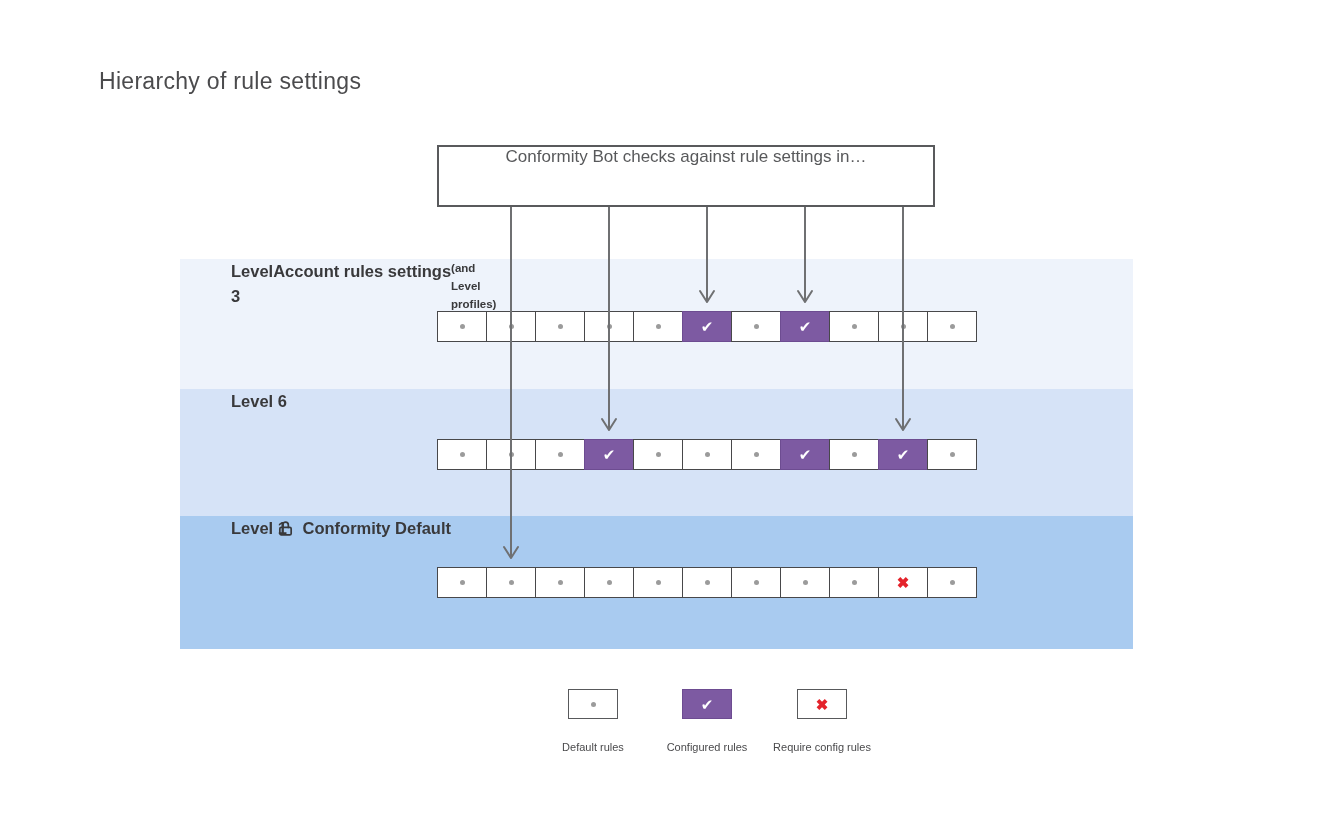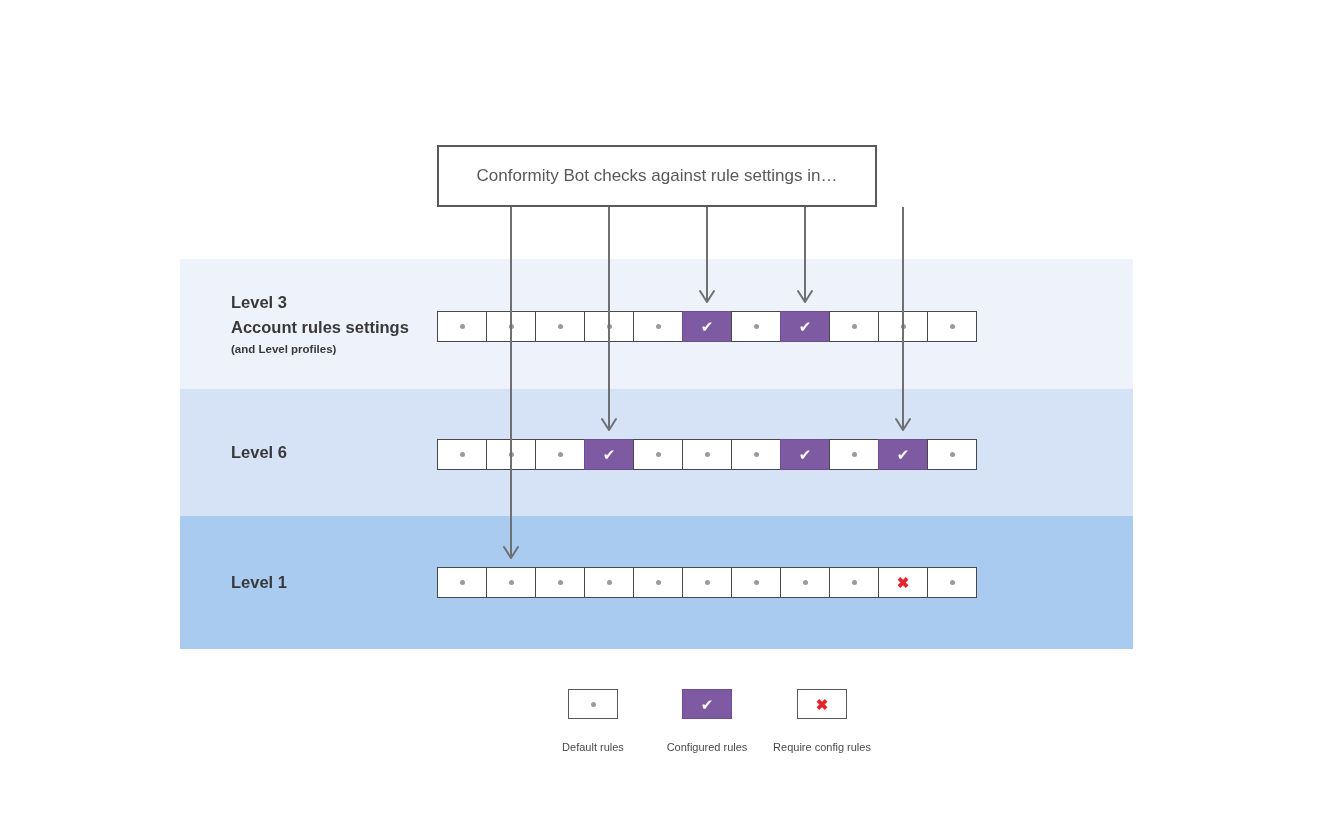--- a/index.html
+++ b/index.html
@@ -6,29 +6,29 @@
   body{
     width:1344px;height:840px;background:#ffffff;position:relative;overflow:hidden;
     font-family:"Liberation Sans",sans-serif;
   }
   #diagram{position:absolute;inset:0;}
   .page-title{
     position:absolute;left:99px;top:68px;font-size:23px;color:#4b4b4d;
     letter-spacing:.3px;font-weight:normal;margin:0;
   }
   .banner{
-    position:absolute;left:437px;top:145px;width:440px;height:62px;
+    position:absolute;left:437px;top:145px;width:498px;height:62px;
     border:2px solid #595a5c;background:#fff;box-sizing:border-box;
-    display:flex;align-items:center;justify-content:center;z-index:2;
+    display:flex;justify-content:center;z-index:2;
   }
   .banner-label{font-size:17px;color:#58595b;}
   .band{position:absolute;left:180px;width:953px;}
   .level-label{
-    position:absolute;left:231px;width:220px;display:flex;flex-direction:column;
-    justify-content:center;color:#39393b;z-index:2;
+    position:absolute;left:231px;width:220px;display:flex;flex-direction:row;
+    justify-content:space-between;color:#39393b;z-index:2;
   }
   .lv-title{font-weight:bold;font-size:16.5px;line-height:25px;}
   .lv-name{font-weight:bold;font-size:16.5px;line-height:25px;position:relative;white-space:nowrap;}
   .lv-sub{font-weight:bold;font-size:11.5px;line-height:18px;}
   .lv-icon{position:absolute;left:-26px;top:4px;width:17px;height:17px;}
   .rule-row{position:absolute;left:437px;display:flex;z-index:2;}
   .cell{
     width:50px;height:31px;box-sizing:border-box;border:1px solid #48484a;
     margin-left:-1px;background:#fff;display:flex;align-items:center;justify-content:center;
   }
@@ -42,20 +42,21 @@
   .legend-box{
     width:50px;height:30px;box-sizing:border-box;border:1px solid #58595b;background:#fff;
     display:flex;align-items:center;justify-content:center;
   }
   .legend-label{margin-top:22px;font-size:11px;color:#4a4a4c;white-space:nowrap;}
 </style>
 </head>
 <body>
 
 <div id="diagram">
+  <h1 class="page-title">Hierarchy of rule settings</h1>
   <div class="banner">
     <span class="banner-label">Conformity Bot checks against rule settings in…</span>
   </div>
   <div id="generated-root">
       <div class="band" style="top: 259px; height: 130px; background: rgb(238, 243, 251);"></div>
       <div class="level-label" style="top: 259px; height: 130px;">
         <div class="lv-title">Level 3</div>
         <div class="lv-name"><span>Account rules settings</span></div>
         <div class="lv-sub">(and Level profiles)</div>
       </div>
@@ -129,20 +130,24 @@
         <div class="cell configured" style="background: rgb(125, 90, 162);">
           <span class="check">✔</span>
         </div>
         <div class="cell ">
           <span class="dot" style="background: rgb(155, 155, 155);"></span>
         </div>
       </div>
       <div class="band" style="top: 516px; height: 133px; background: rgb(169, 203, 240);"></div>
       <div class="level-label" style="top: 516px; height: 133px;">
         <div class="lv-title">Level 1</div>
+        <div class="lv-name"><svg viewBox="0 0 24 24" class="lv-icon" fill="none" stroke="#39393b" stroke-width="2.4" stroke-linecap="round" stroke-linejoin="round">
+            <rect x="4" y="10.5" width="16" height="10.5" rx="2"></rect>
+            <path d="M8 10.5V7a4 4 0 0 1 8 0v3.5"></path>
+          </svg><span>Conformity Default</span></div>
       </div>
       <div class="rule-row" style="top: 567px;">
         <div class="cell ">
           <span class="dot" style="background: rgb(155, 155, 155);"></span>
         </div>
         <div class="cell ">
           <span class="dot" style="background: rgb(155, 155, 155);"></span>
         </div>
         <div class="cell ">
           <span class="dot" style="background: rgb(155, 155, 155);"></span>

